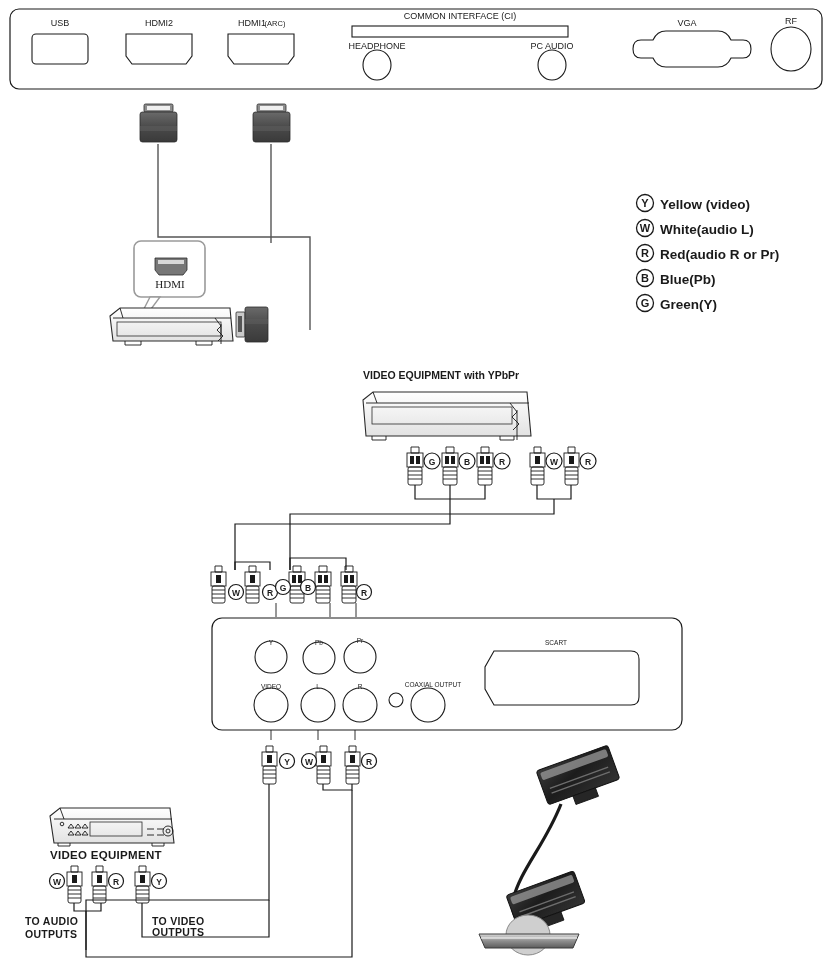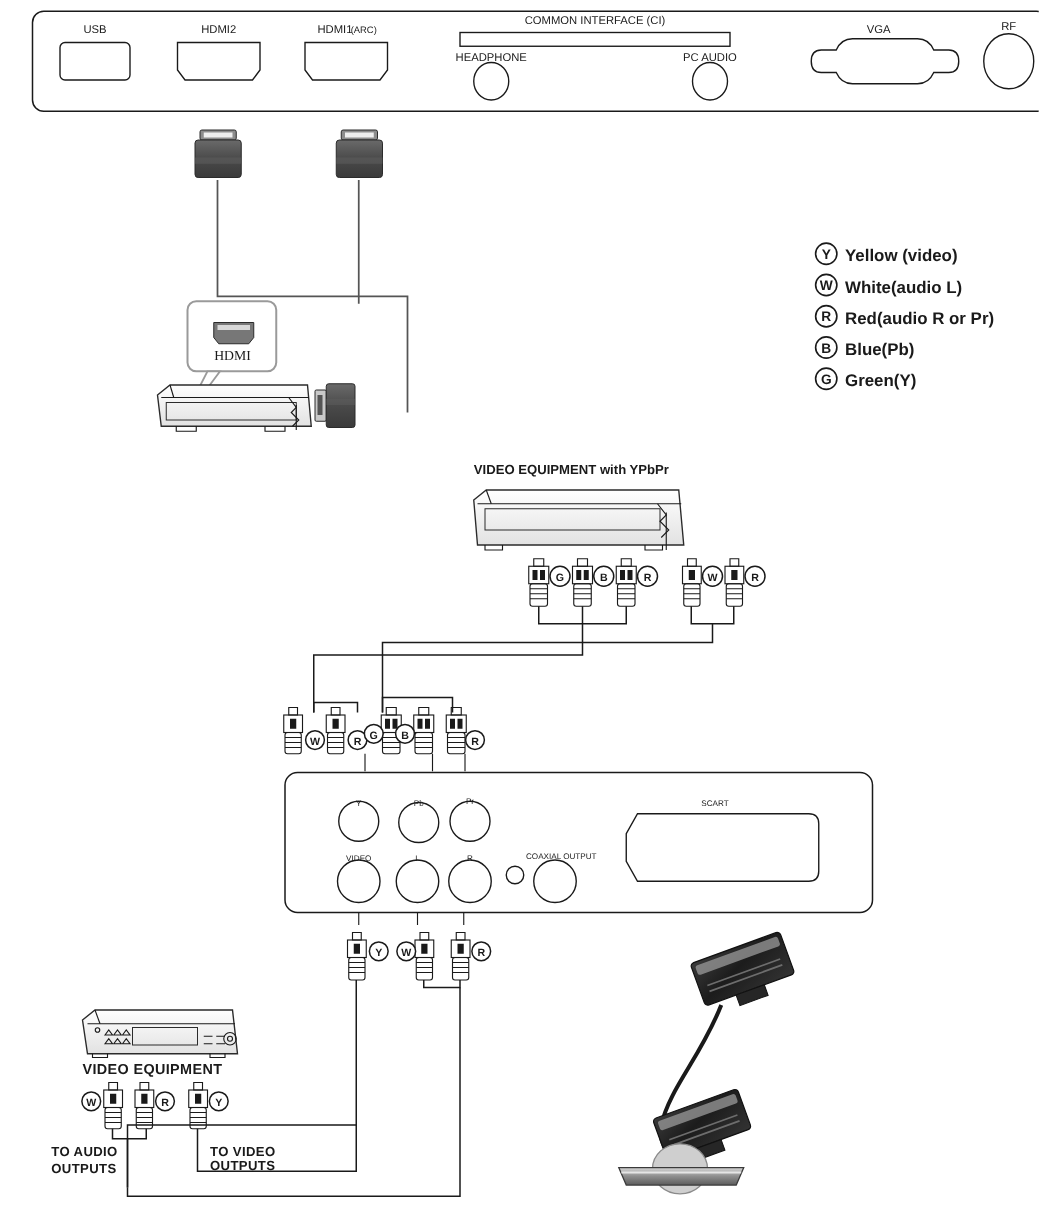--- a/index.html
+++ b/index.html
@@ -1,18 +1,18 @@
 <!DOCTYPE html>
 <html><head>
 <meta charset="utf-8">
 <style>
   html,body{margin:0;padding:0;background:#fff;}
   body{width:831px;height:964px;position:relative;
        font-family:"Liberation Sans","DejaVu Sans",sans-serif;color:#1a1a1a;}
-  #root{position:absolute;left:16px;top:0;width:760px;height:964px;}
+  #root{position:absolute;left:0;top:0;width:760px;height:964px;}
   svg{display:block;}
   text{font-family:"Liberation Sans","DejaVu Sans",sans-serif;fill:#1a1a1a;}
   .lbl{font-size:9px;}
   .lbl-sm{font-size:7.5px;}
   .lbl-tiny{font-size:6.5px;}
   .legend-txt{font-size:13.5px;font-weight:bold;}
   .legend-code{font-size:11px;font-weight:bold;}
   .hdmi-lbl{font-size:11px;font-family:"Liberation Serif","DejaVu Serif",serif;}
   .bold-cap{font-size:11.5px;font-weight:bold;letter-spacing:.3px;}
   .bold-cap2{font-size:10.5px;font-weight:bold;letter-spacing:.3px;}

